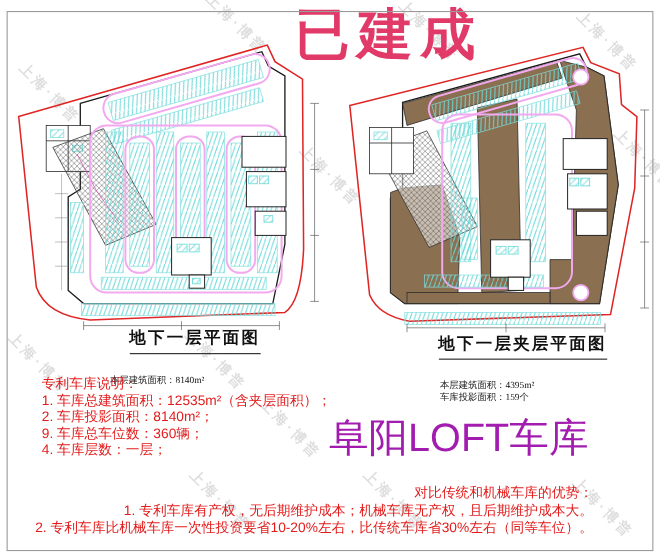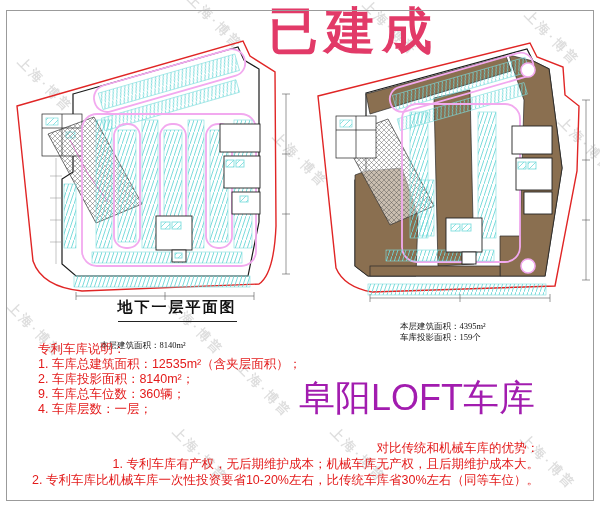--- a/index.html
+++ b/index.html
@@ -220,20 +220,21 @@
   </svg>
 
   <div class="plan-label" style="left:96px;top:298px;width:162px">
     <span class="t">地下一层平面图</span>
     <div class="s">
       <div>本层建筑面积：8140m²</div>
     </div>
   </div>
 
   <div class="plan-label" style="left:396px;top:303px;width:158px">
+    <span class="t">地下一层夹层平面图</span>
     <div class="s">
       <div>本层建筑面积：4395m²</div>
       <div>车库投影面积：159个</div>
     </div>
   </div>
 
   <div class="notes" style="left:38px;top:342px">
     <div>专利车库说明：</div>
     <div>1. 车库总建筑面积：12535m²（含夹层面积）；</div>
     <div>2. 车库投影面积：8140m²；</div>

